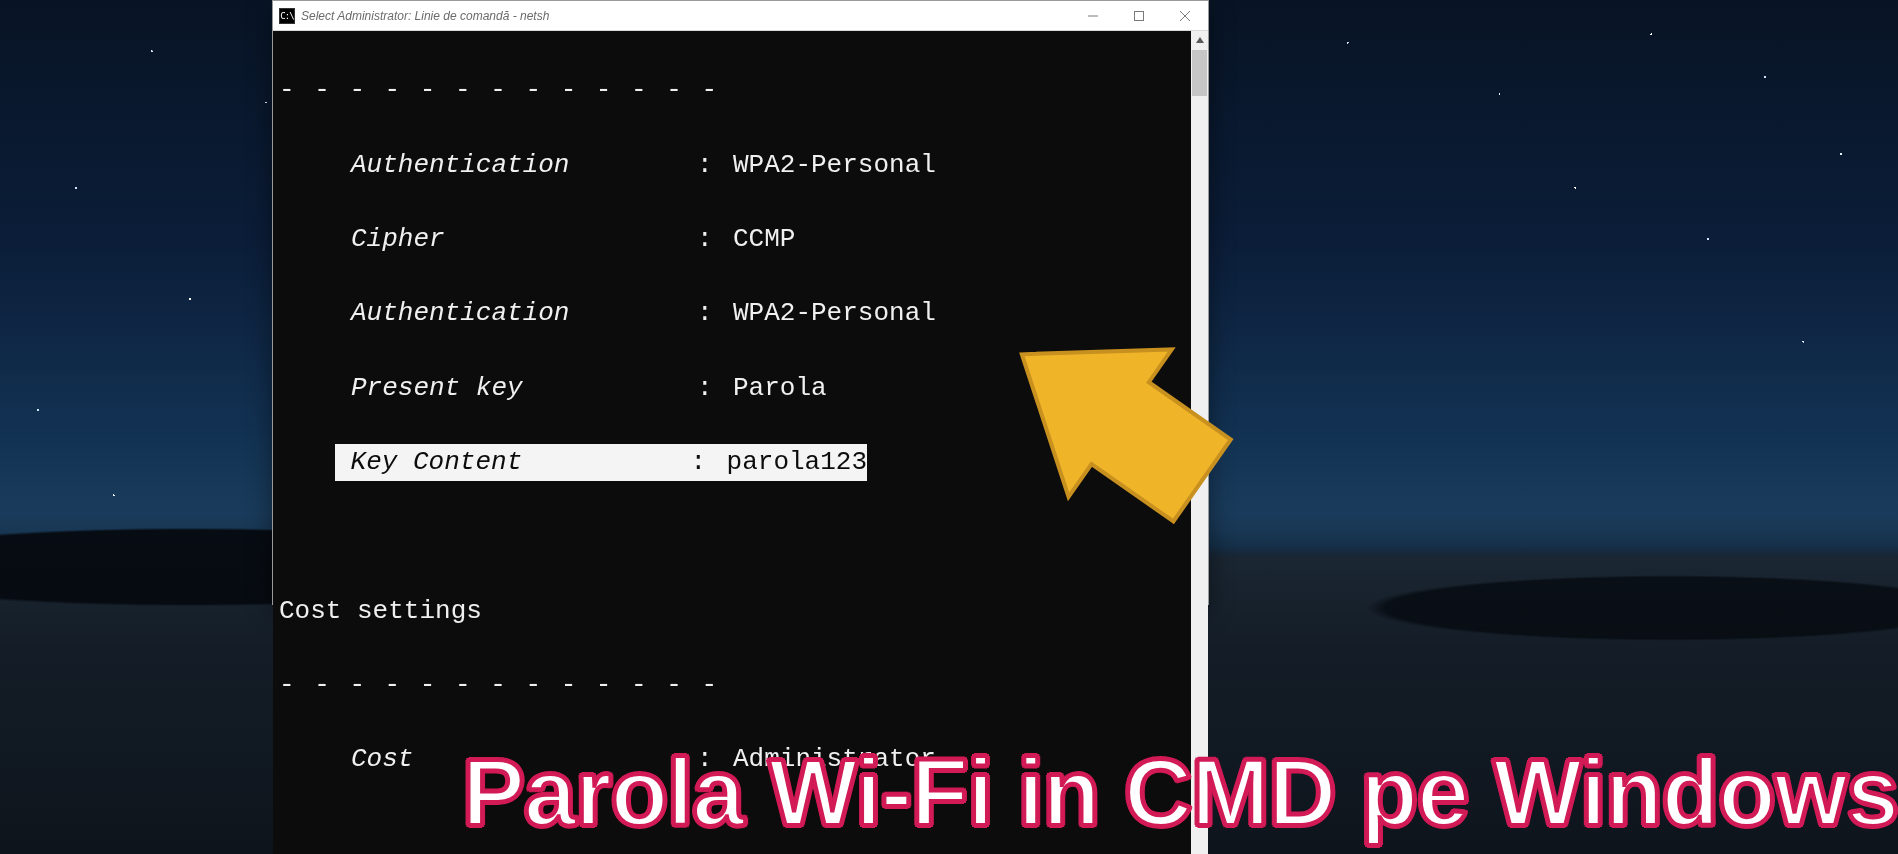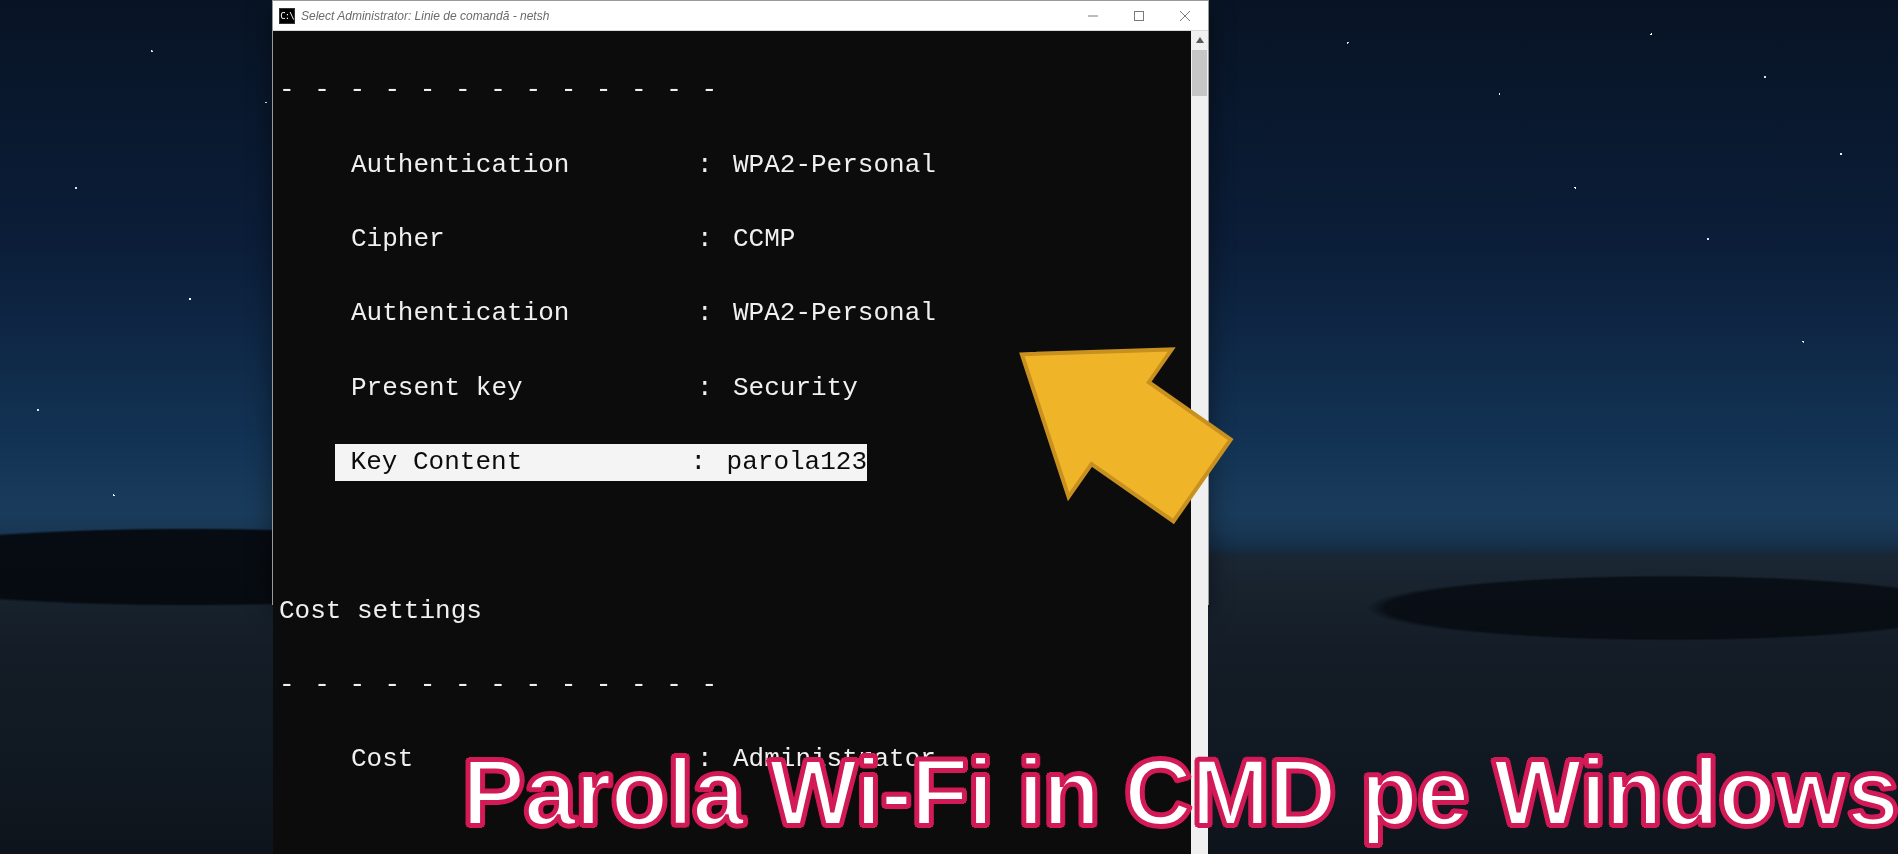--- a/index.html
+++ b/index.html
@@ -85,21 +85,21 @@
   .client {
     flex:1; display:flex; background:#0c0c0c; position:relative;
     font-family:Consolas,"Courier New",monospace; color:#f0f0f0;
   }
   .term {
     flex:1; padding:4px 0 4px 6px; font-size:26px; line-height:1.43;
     white-space:pre; overflow:hidden;
   }
   .term .row { display:block; }
   .term .row.indent { padding-left:72px; }
-  .term .label { display:inline-block; width:346px; }
+  .term .label { display:inline-block; width:346px;font-style:italic; }
   .term .colon { display:inline-block; width:36px; }
   .term .val {}
   .term .hl {
     background:#f4f4f4; color:#0c0c0c;
     display:inline-block; padding-right:0;
   }
   .term .hl .label { width:340px; }
   .term .hr { letter-spacing:2px; }
   .term .sect { padding-left:0; }
 
@@ -163,21 +163,21 @@
         </svg>
     </div>
   </div>
 
   <div class="client">
     <div class="term">
 <span class="row hr">- - - - - - - - - - - - -</span>
 <span class="row indent"><span class="label">Authentication</span><span class="colon">:</span><span class="val">WPA2-Personal</span></span>
 <span class="row indent"><span class="label">Cipher</span><span class="colon">:</span><span class="val">CCMP</span></span>
 <span class="row indent"><span class="label">Authentication</span><span class="colon">:</span><span class="val">WPA2-Personal</span></span>
-<span class="row indent"><span class="label">Present key</span><span class="colon">:</span><span class="val">Security</span></span>
+<span class="row indent"><span class="label">Present key</span><span class="colon">:</span><span class="val">Parola</span></span>
 <span class="row" style="padding-left:56px;"><span class="hl"> <span class="label">Key Content</span><span class="colon">:</span><span class="val">parola123</span></span></span>
 <span class="row"> </span>
 <span class="row sect">Cost settings</span>
 <span class="row hr">- - - - - - - - - - - - -</span>
 <span class="row indent"><span class="label">Cost</span><span class="colon">:</span><span class="val">Administrator</span></span>
 
     </div>
     <div class="scrollbar">
       <div class="sb-btn">
         <svg width="8" height="6" viewBox="0 0 8 6">

